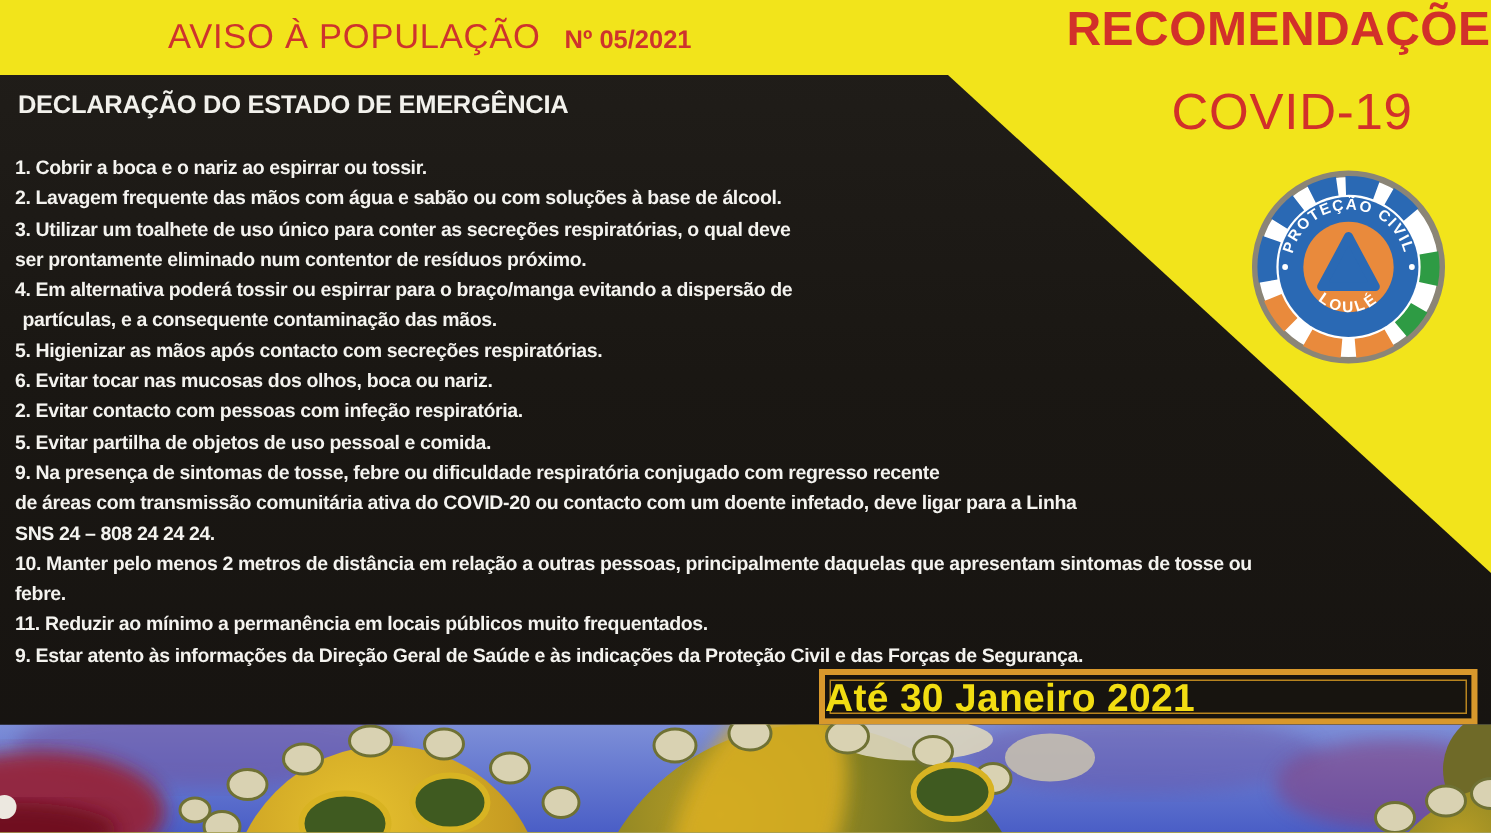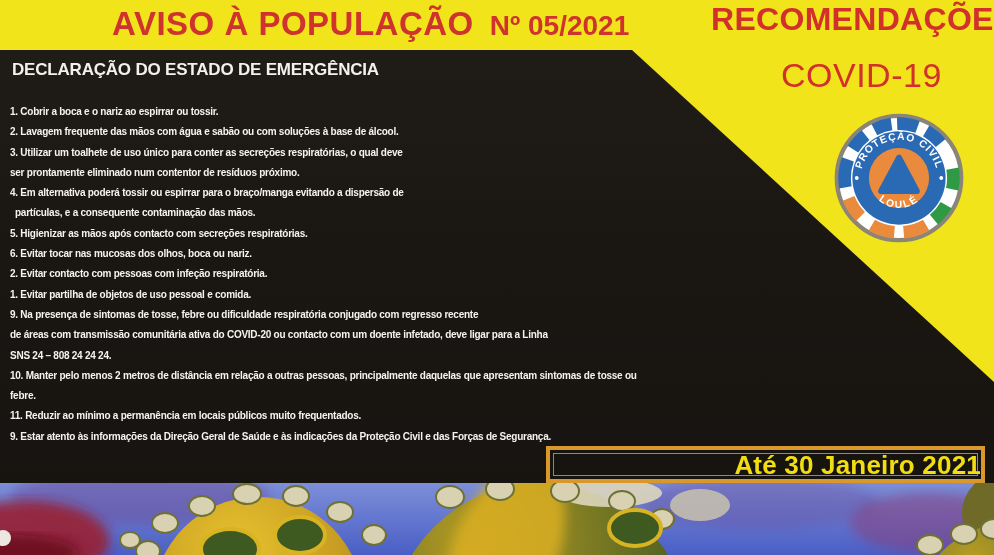--- a/index.html
+++ b/index.html
@@ -13,50 +13,50 @@
     position:absolute; left:0; top:0; width:994px; height:555px;
     background:linear-gradient(180deg,#211e1a 0%, #1a1713 45%, #161310 100%);
     clip-path:polygon(0 50px, 632px 50px, 994px 382px, 994px 484px, 0 484px);
     padding-left:22px;
   }
   
   .header {
     position:absolute; left:112px; top:0; height:50px;
     display:flex; align-items:baseline; gap:16px; color:#ce332d;
   }
-  .header .t { font-size:33px; font-weight:bold; letter-spacing:.5px; line-height:48px; }
-  .header .n { font-size:28px; font-weight:bold; }
+  .header .t { font-size:23px; font-weight:normal; letter-spacing:.5px; line-height:48px; }
+  .header .n { font-size:17px; font-weight:bold; }
   .reco {
     position:absolute; left:711px; top:1px;
     font-size:32px; font-weight:bold; color:#d2302a; letter-spacing:.3px;
   }
   .covid {
     position:absolute; left:781px; top:56px;
     font-size:34px; font-weight:normal; color:#d2302a; letter-spacing:.5px;
   }
   .emergency {
     position:absolute; left:12px; top:60px;
     color:#f2f1ec; font-size:17px; font-weight:bold; letter-spacing:-.2px;
   }
   .lines {
     position:absolute; left:10px; top:102px; width:984px;
-    color:#f4f3ef; font-size:10px; font-weight:bold;
+    color:#f4f3ef; font-size:13px; font-weight:bold;
     line-height:20.3px; letter-spacing:-.25px; white-space:nowrap;
   }
   .lines .body-line:nth-child(6) { padding-left:5px; }
   
   .deadline-box {
     position:absolute; left:546px; top:446px; width:431px; height:29px;
     border:4px solid #d8982c;
     box-shadow:inset 0 0 0 3px #17140f, inset 0 0 0 4px #b8841f;
     background:#17140f;
   }
   .deadline-label {
     color:#f2dd12; font-size:26px; font-weight:bold;
-    text-align:right; line-height:30px; letter-spacing:.2px;
+    text-align:left; line-height:30px; letter-spacing:.2px;
   }
   .logo { position:absolute; left:831px; top:110px; width:136px; height:136px; }
   .virus-strip { position:absolute; left:0; top:483px; width:994px; height:72px; }
 </style>
 </head>
 <body>
 
 <div class="poster">
 
   <div class="header">
@@ -72,21 +72,21 @@
     <div class="lines">
       <div class="body-line">1. Cobrir a boca e o nariz ao espirrar ou tossir.</div>
       <div class="body-line">2. Lavagem frequente das mãos com água e sabão ou com soluções à base de álcool.</div>
       <div class="body-line">3. Utilizar um toalhete de uso único para conter as secreções respiratórias, o qual deve</div>
       <div class="body-line">ser prontamente eliminado num contentor de resíduos próximo.</div>
       <div class="body-line">4. Em alternativa poderá tossir ou espirrar para o braço/manga evitando a dispersão de</div>
       <div class="body-line">partículas, e a consequente contaminação das mãos.</div>
       <div class="body-line">5. Higienizar as mãos após contacto com secreções respiratórias.</div>
       <div class="body-line">6. Evitar tocar nas mucosas dos olhos, boca ou nariz.</div>
       <div class="body-line">2. Evitar contacto com pessoas com infeção respiratória.</div>
-      <div class="body-line">1. Evitar partilha de objetos de uso pessoal e comida.</div>
+      <div class="body-line">5. Evitar partilha de objetos de uso pessoal e comida.</div>
       <div class="body-line">9. Na presença de sintomas de tosse, febre ou dificuldade respiratória conjugado com regresso recente</div>
       <div class="body-line">de áreas com transmissão comunitária ativa do COVID-20 ou contacto com um doente infetado, deve ligar para a Linha</div>
       <div class="body-line">SNS 24 – 808 24 24 24.</div>
       <div class="body-line">10. Manter pelo menos 2 metros de distância em relação a outras pessoas, principalmente daquelas que apresentam sintomas de tosse ou</div>
       <div class="body-line">febre.</div>
       <div class="body-line">11. Reduzir ao mínimo a permanência em locais públicos muito frequentados.</div>
       <div class="body-line">9. Estar atento às informações da Direção Geral de Saúde e às indicações da Proteção Civil e das Forças de Segurança.</div>
     </div>
   </div>
 

